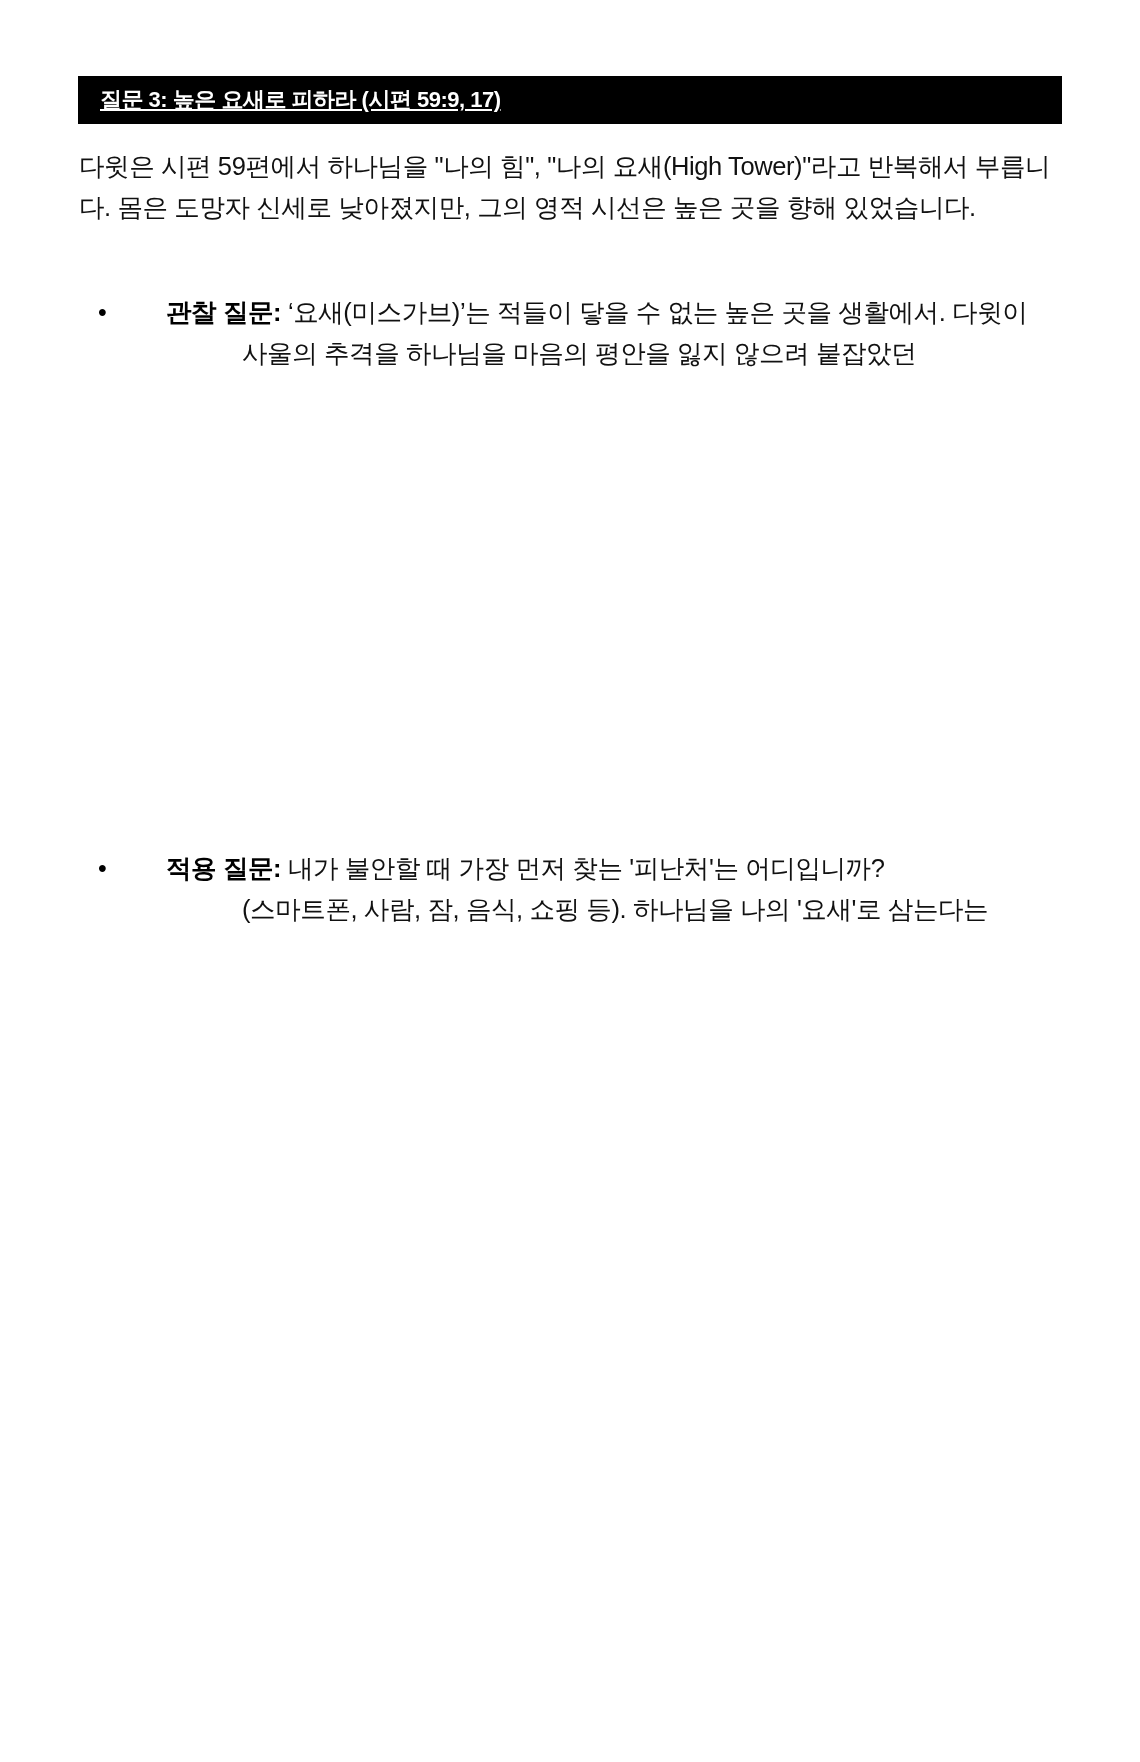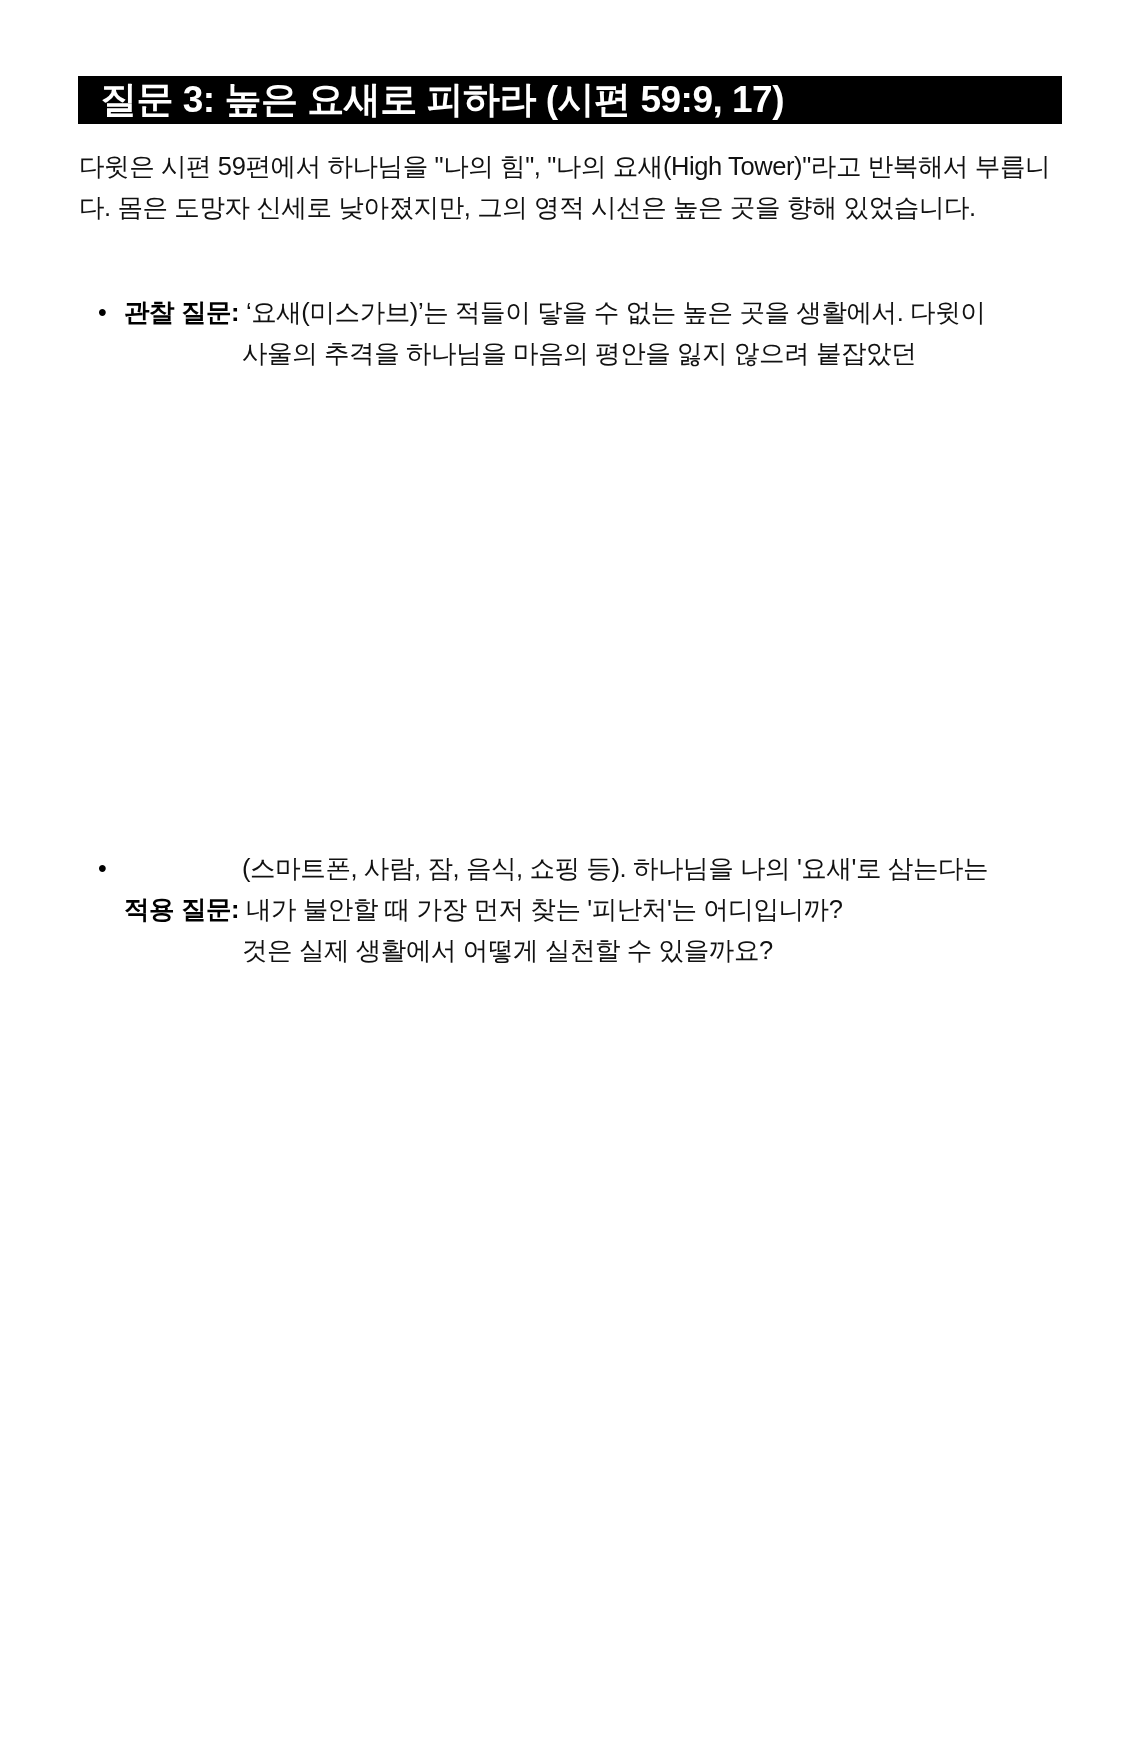--- a/index.html
+++ b/index.html
@@ -31,25 +31,26 @@
     left: 78px;
     top: 76px;
     width: 984px;
     height: 48px;
     background: #000000;
     display: flex;
     align-items: center;
   }
   .header-title {
     color: #ffffff;
-    font-size: 37px;
+    font-size: 22px;
     font-weight: bold;
     letter-spacing: -0.5px;
     margin-left: 22px;
     white-space: nowrap;
+    text-decoration: underline;
   }
 
   
   .intro {
     position: absolute;
     left: 79px;
     top: 146px;
     width: 975px;
     font-size: 25.5px;
     line-height: 41px;
@@ -77,20 +78,21 @@
   .bullet-line {
     font-size: 25.5px;
     line-height: 41px;
     letter-spacing: -0.4px;
     color: #111111;
     white-space: nowrap;
   }
   .bullet-label {
     font-weight: bold;
     color: #000000;
+    margin-left: 42px;
   }
   .indent {
     display: inline-block;
     width: 118px;
   }
 
   #block-observation { left: 98px; top: 292px; width: 960px; }
   #block-application { left: 98px; top: 848px; width: 960px; }
 </style>
 </head>
@@ -114,25 +116,22 @@
       <div class="bullet-line">
         <span class="indent"></span><span>사울의 추격을 하나님을 마음의 평안을 잃지 않으려 붙잡았던</span>
       </div>
     </div>
   </div>
 
   <div class="bullet-block" id="block-application">
     <div class="bullet-dot">•</div>
     <div class="bullet-body">
       <div class="bullet-line">
-        <span class="indent"></span><span>(스마트폰, 사람, 잠, 음식, 쇼핑 등). 하나님을 나의 '요새'로 삼는다는</span>
-      </div>
-      <div class="bullet-line">
         <span class="bullet-label">적용 질문:</span>
         <span>내가 불안할 때 가장 먼저 찾는 '피난처'는 어디입니까?</span>
       </div>
       <div class="bullet-line">
-        <span class="indent"></span><span>것은 실제 생활에서 어떻게 실천할 수 있을까요?</span>
+        <span class="indent"></span><span>(스마트폰, 사람, 잠, 음식, 쇼핑 등). 하나님을 나의 '요새'로 삼는다는</span>
       </div>
     </div>
   </div>
 
 </div>
 
 </body></html>

